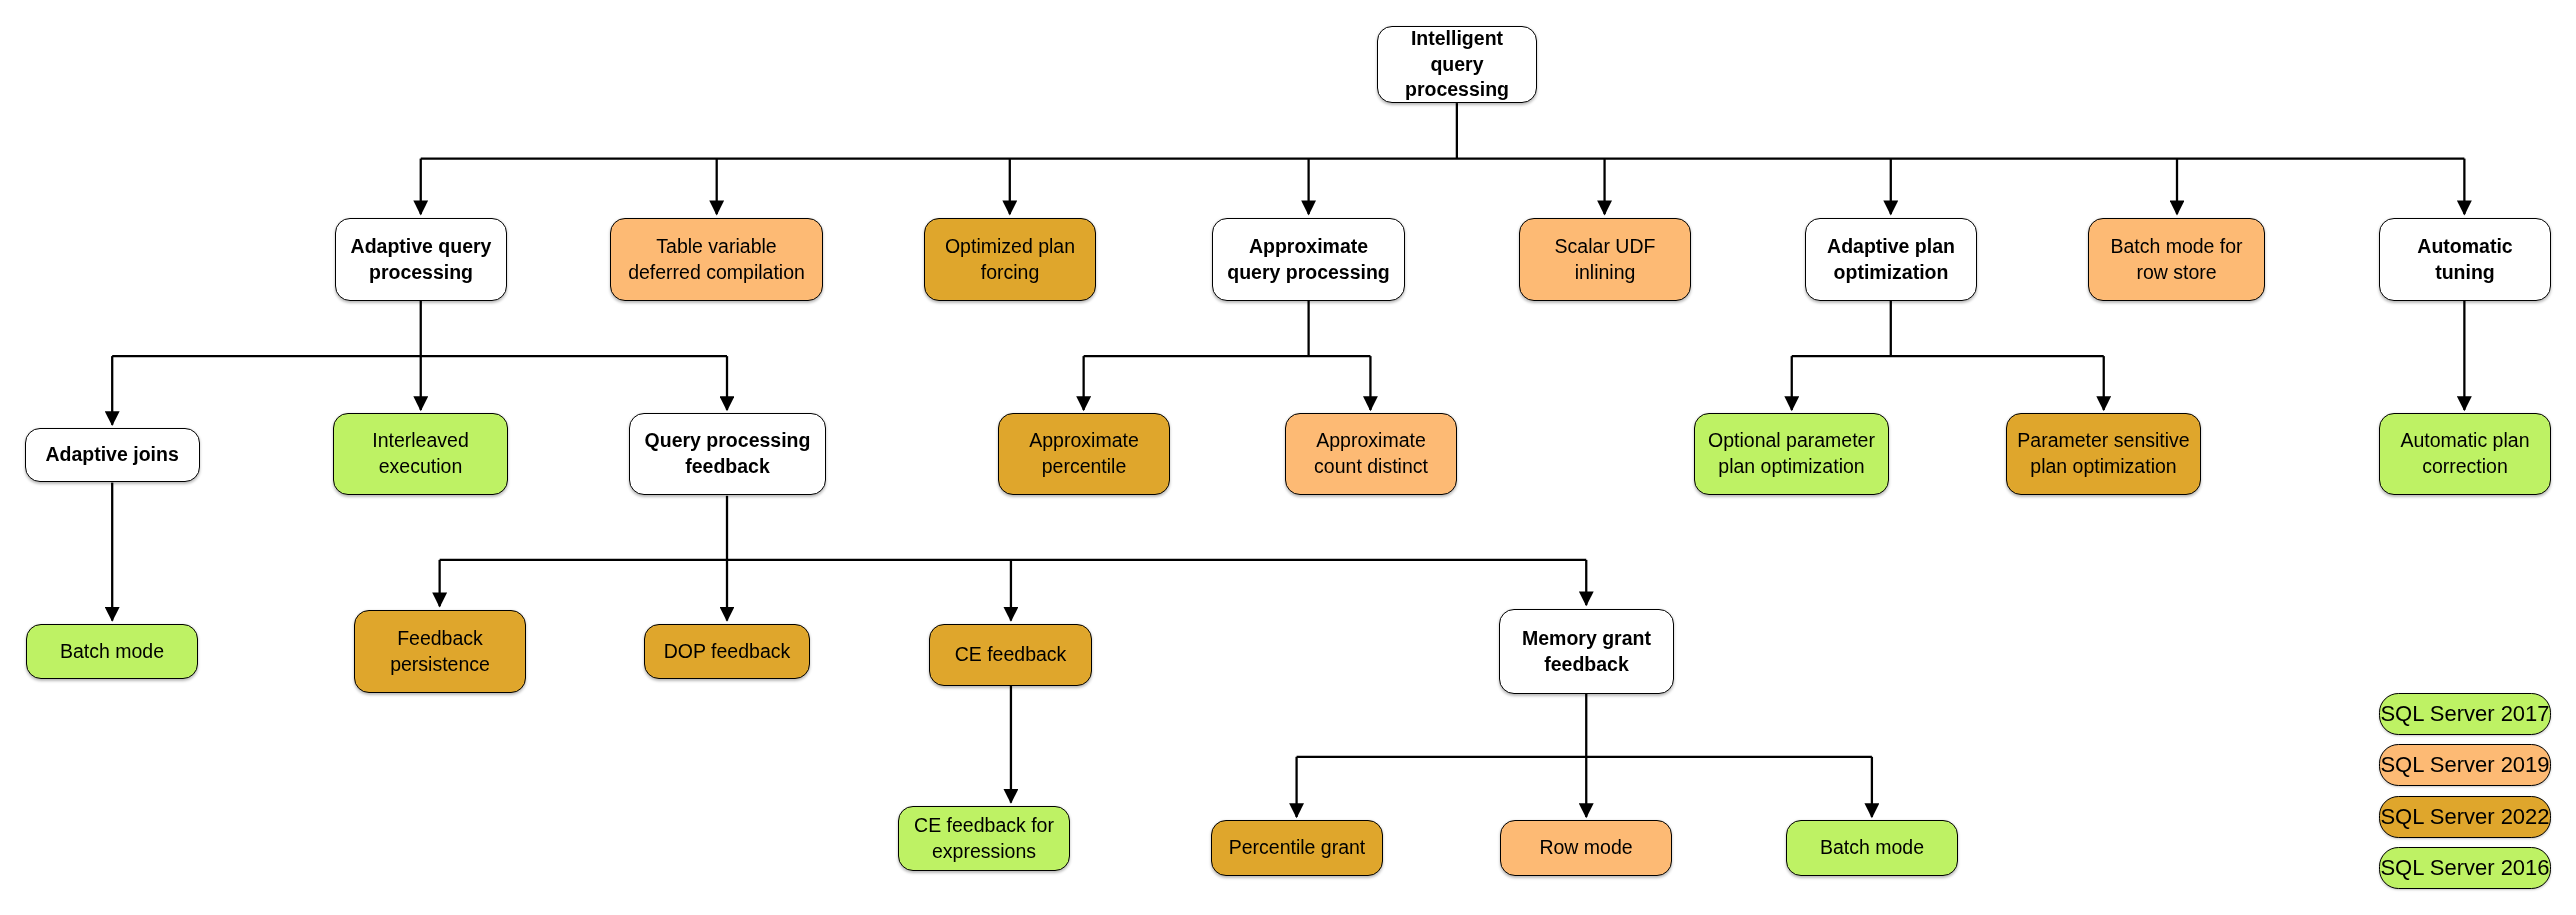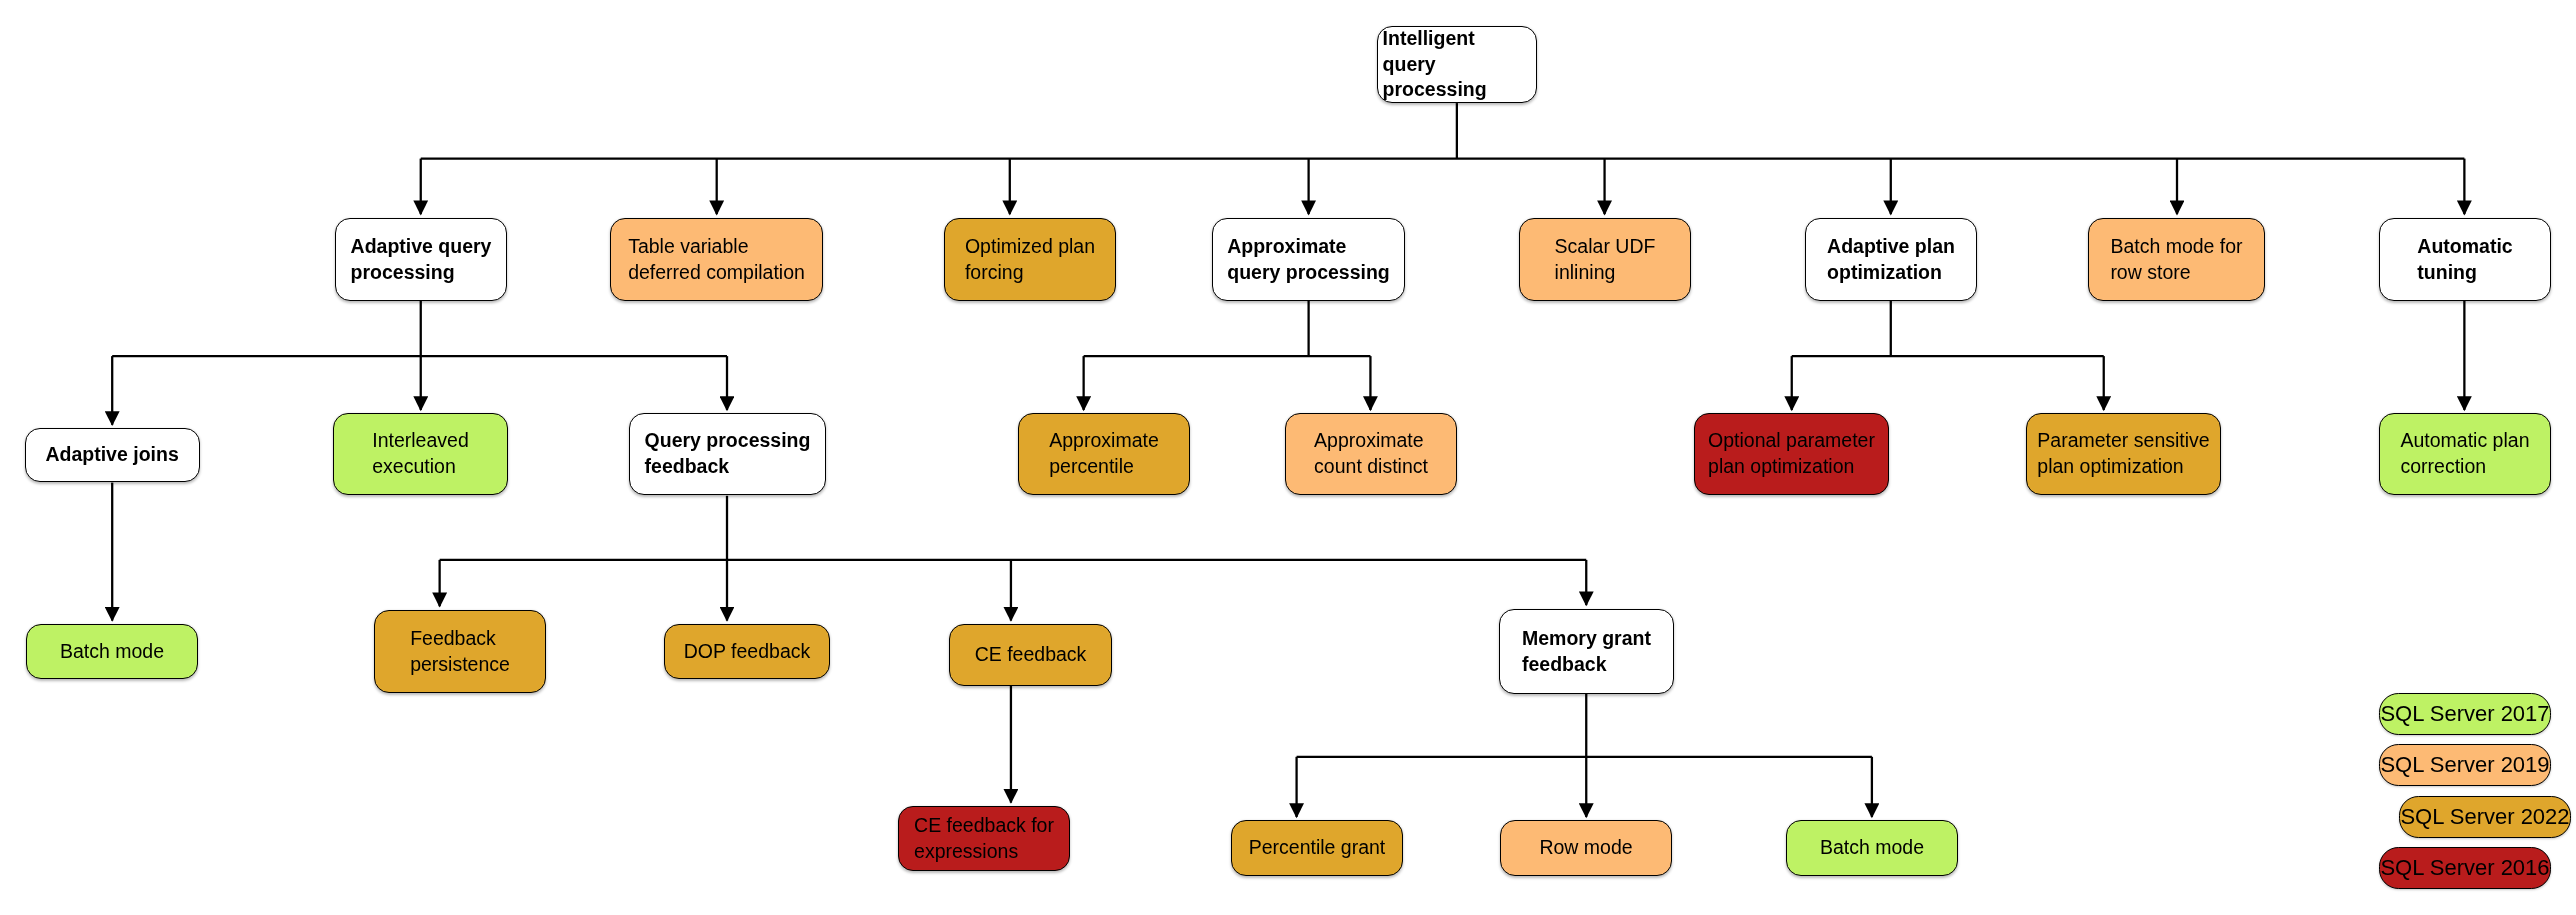--- a/index.html
+++ b/index.html
@@ -5,28 +5,28 @@
   html,body{margin:0;padding:0;}
   body{
     width:2576px;height:916px;position:relative;background:#ffffff;
     font-family:"Liberation Sans", sans-serif;color:#000;overflow:hidden;
   }
   #edges{position:absolute;left:0;top:0;width:2576px;height:916px;}
   .node{
     position:absolute;display:flex;align-items:center;justify-content:center;
     border:1.7px solid #000;border-radius:15px;background:#fff;
     box-shadow:0 1.7px 2.9px rgba(0,0,0,.28);
-    text-align:left;font-size:19.5px;line-height:1.32;box-sizing:border-box;
+    text-align:center;font-size:19.5px;line-height:1.32;box-sizing:border-box;
   }
   .node .lbl{white-space:pre-line;padding:0 4.6px;}
   .base{background:#ffffff;font-weight:bold;}
   .v2017{background:#bef264;}
   .v2019{background:#fdba74;}
-  .v2022{background:#DFA62C;margin-left:20px;}
-  .v2025{background:#b91c1c;}
+  .v2022{background:#DFA62C;}
+  .v2025{background:#bef264;}
   .legend-pill{
     position:absolute;display:flex;align-items:center;justify-content:center;
     border:1.7px solid #000;border-radius:19.5px;font-size:22px;box-sizing:border-box;
     box-shadow:0 1.1px 2.3px rgba(0,0,0,.22);
   }
 </style>
 </head>
 <body>
 
 <svg id="edges" viewBox="0 0 4500 1600" xmlns="http://www.w3.org/2000/svg">

